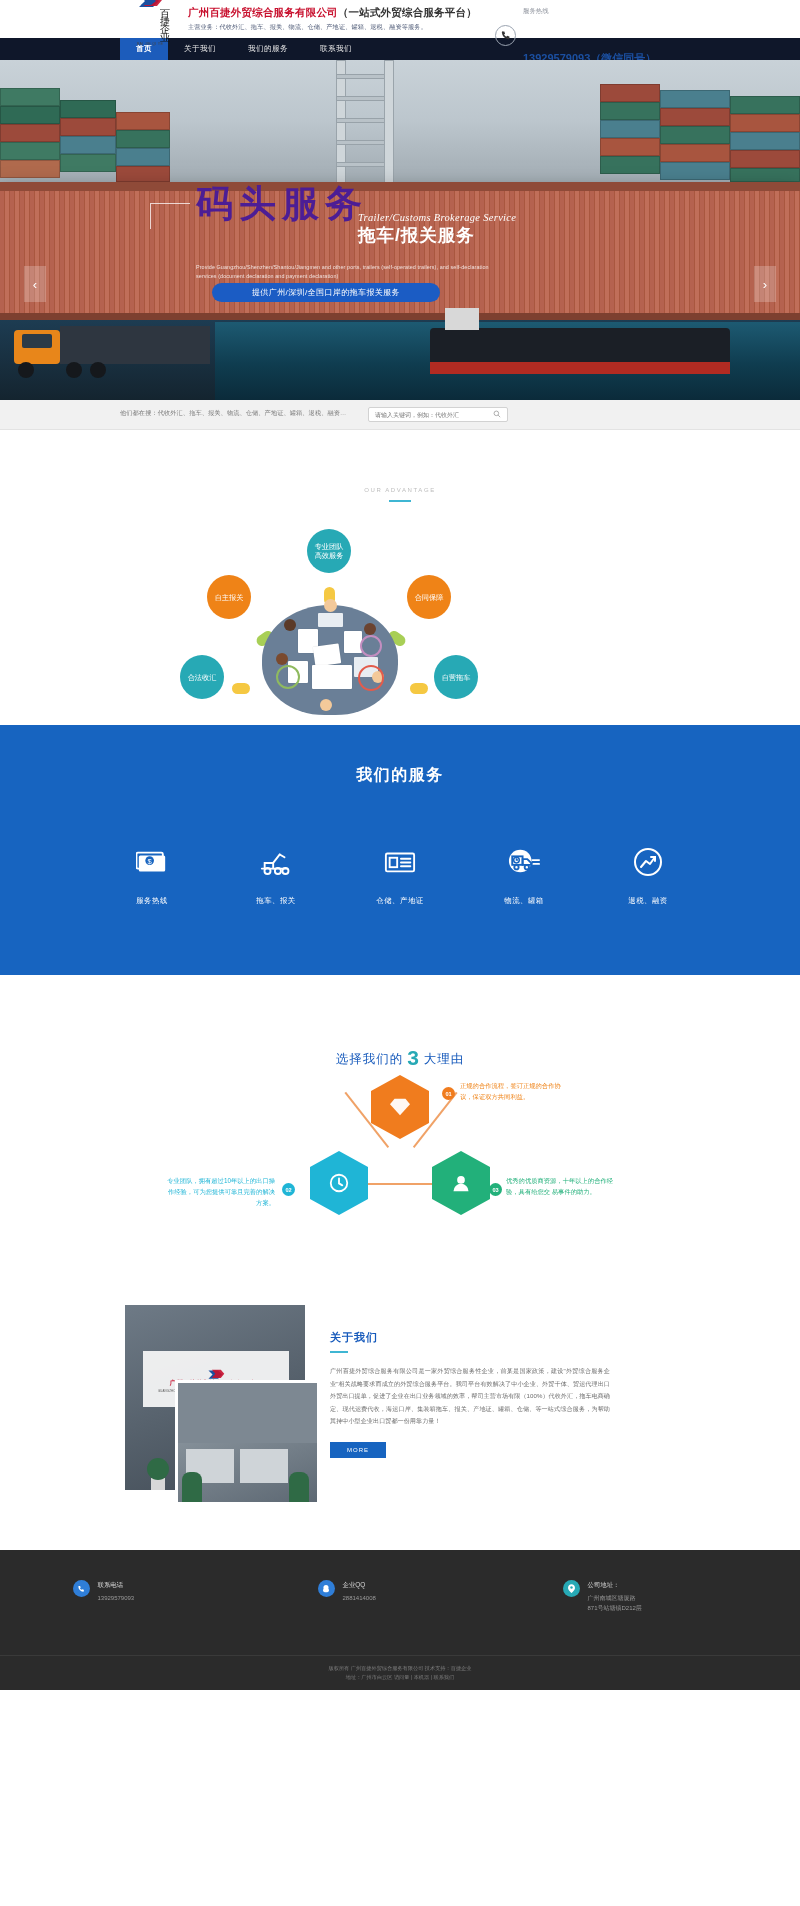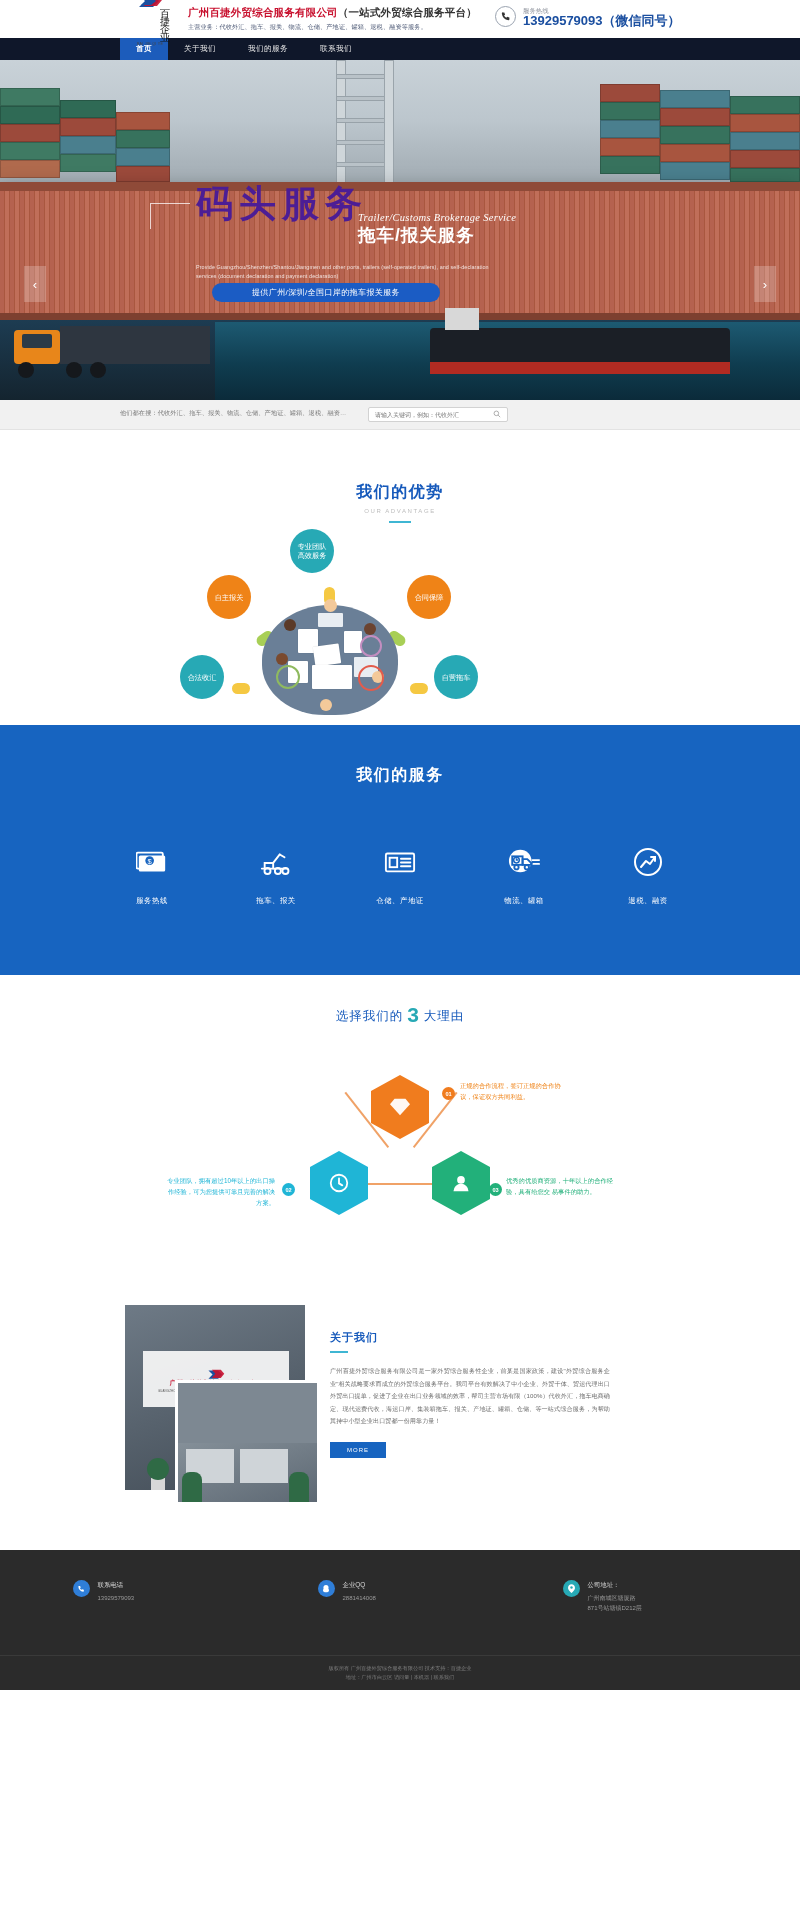--- a/index.html
+++ b/index.html
@@ -15,21 +15,21 @@
   .logo-mark svg { display:block; }
   .logo-cn { font-size:10px; font-weight:normal; color:#111; letter-spacing:.5px; line-height:8px; margin-top:1px;margin-left:40px;}
   .logo-en { font-size:3.6px; color:#444; letter-spacing:.3px; line-height:5px;}
   .hd-text { position:absolute; left:188px; top:6px; }
   .hd-title { font-size:10.5px; font-weight:bold; color:#c8102e; letter-spacing:.2px; line-height:13px; }
   .hd-title .sub { color:#333; font-weight:bold; }
   .hd-sub { font-size:6.2px; color:#4f5b77; line-height:11px; margin-top:2px; letter-spacing:.1px;}
   .hotline { position:absolute; left:495px; top:6px; display:flex; align-items:center; gap:7px; }
   .hot-ico { width:21px; height:21px; border-radius:50%; border:1.2px solid #9aa3b0; display:flex; align-items:center; justify-content:center; color:#333; font-size:11px;}
   .hot-l1 { font-size:6.4px; color:#8a8f99; line-height:9px;}
-  .hot-l2 { font-size:13px; font-weight:bold; color:#1b4fa0; line-height:12px;}
+  .hot-l2 { font-size:11px; font-weight:bold; color:#1b4fa0; line-height:12px;margin-top:37px;}
 
   
   .nav { height:22px; background:#0f172a; display:flex; align-items:stretch; }
   .nav-inner { margin-left:120px; display:flex; }
   .nav-item { padding:0 16px; display:flex; align-items:center; font-size:7.6px; color:#e8e8e8; letter-spacing:.4px;}
   .nav-item.active { background:#1c5cbb; color:#fff; font-weight:bold; }
 
   
   .hero { position:relative; width:800px; height:340px; overflow:hidden; background:#8d9aa5;}
   .hero-sky { position:absolute; inset:0; background:
@@ -69,21 +69,21 @@
   
   .sec-title { text-align:center; }
   .sec-title .cn { font-size:16px; font-weight:bold; color:#1559bb; letter-spacing:1.5px; }
   .sec-title .en { font-size:6px; color:#bdbdbd; letter-spacing:1.6px; margin-top:5px;}
   .sec-title .bar { width:22px; height:2px; background:#3fb6d3; margin:7px auto 0;}
 
   
   .advantage { height:295px; background:#fff; padding-top:52px; position:relative;}
   .adv-stage { position:absolute; left:0; top:105px; width:800px; height:185px;}
   .bubble { position:absolute; border-radius:50%; display:flex; flex-direction:column; align-items:center; justify-content:center; color:#fff; font-size:7.2px; line-height:9px; text-align:center; }
-  .b-top { left:290px; top:-6px; width:44px; height:44px; background:#27a9b5;}
+  .b-top { left:307px; top:-6px; width:44px; height:44px; background:#27a9b5;}
   .b-l1 { left:207px; top:40px; width:44px; height:44px; background:#ef8317;}
   .b-r1 { left:407px; top:40px; width:44px; height:44px; background:#ef8317;}
   .b-l2 { left:180px; top:120px; width:44px; height:44px; background:#27a9b5;}
   .b-r2 { left:434px; top:120px; width:44px; height:44px; background:#27a9b5;}
   .pill { position:absolute; border-radius:8px; }
   .pill.yellow { background:#f5c842; }
   .pill.green  { background:#a8cf56; }
   .team-art { position:absolute; left:262px; top:48px; width:136px; height:132px; }
   .table-circle { position:absolute; left:0; top:22px; width:136px; height:110px; background:#6a7f97; border-radius:50% 50% 46% 46%;}
   .doc { position:absolute; background:#fff; border-radius:1px; box-shadow:0 0 1px rgba(0,0,0,.2);}
@@ -92,21 +92,21 @@
 
   
   .services { background:#1764c0; height:250px; padding-top:40px;}
   .services .sec-title .cn { color:#fff; }
   .svc-row { display:flex; justify-content:center; gap:46px; margin-top:56px;}
   .svc-item { width:78px; text-align:center; color:#fff;}
   .svc-ico { height:40px; display:flex; align-items:center; justify-content:center; }
   .svc-label { font-size:7.4px; margin-top:14px; letter-spacing:.5px;}
 
   
-  .reasons { height:310px; background:#fff; padding-top:28px; position:relative;}
+  .reasons { height:310px; background:#fff; padding-top:71px; position:relative;}
   .r-head { text-align:center; font-size:12.5px; color:#1559bb; letter-spacing:1px;}
   .r-head .num { color:#27a9b5; font-size:21px; font-weight:bold; vertical-align:-2px; margin:0 4px;}
   .r-stage { position:absolute; left:0; top:100px; width:800px; height:200px;}
   .hexw { position:absolute; width:58px; height:64px; display:flex; align-items:center; justify-content:center;}
   .hex { width:58px; height:64px; clip-path:polygon(50% 0%,100% 25%,100% 75%,50% 100%,0% 75%,0% 25%); display:flex; align-items:center; justify-content:center; color:#fff;}
   .hx-top { left:371px; top:0px;}
   .hx-bl  { left:310px; top:76px;}
   .hx-br  { left:432px; top:76px;}
   .hx-top .hex { background:#f07c1e; }
   .hx-bl .hex  { background:#1fb5d6; }
@@ -258,21 +258,20 @@
       <svg width="8" height="8" viewBox="0 0 16 16" fill="none" stroke="#9b9b9b" stroke-width="1.6">
         <circle cx="6.7" cy="6.7" r="4.6"></circle>
           <path d="M10.2 10.2 L14.4 14.4"></path>
       </svg>
     </span>
   </div>
 </div>
 
 <div class="advantage">
   <div class="sec-title">
-    <div class="cn">我们的优势</div>
     <div class="en">OUR ADVANTAGE</div>
     <div class="bar"></div>
   </div>
   <div class="adv-stage">
     <div class="bubble b-top">
       <span>专业团队</span>
       <span>高效服务</span>
     </div>
     <div class="bubble b-l1">自主报关</div>
     <div class="bubble b-r1">合同保障</div>

